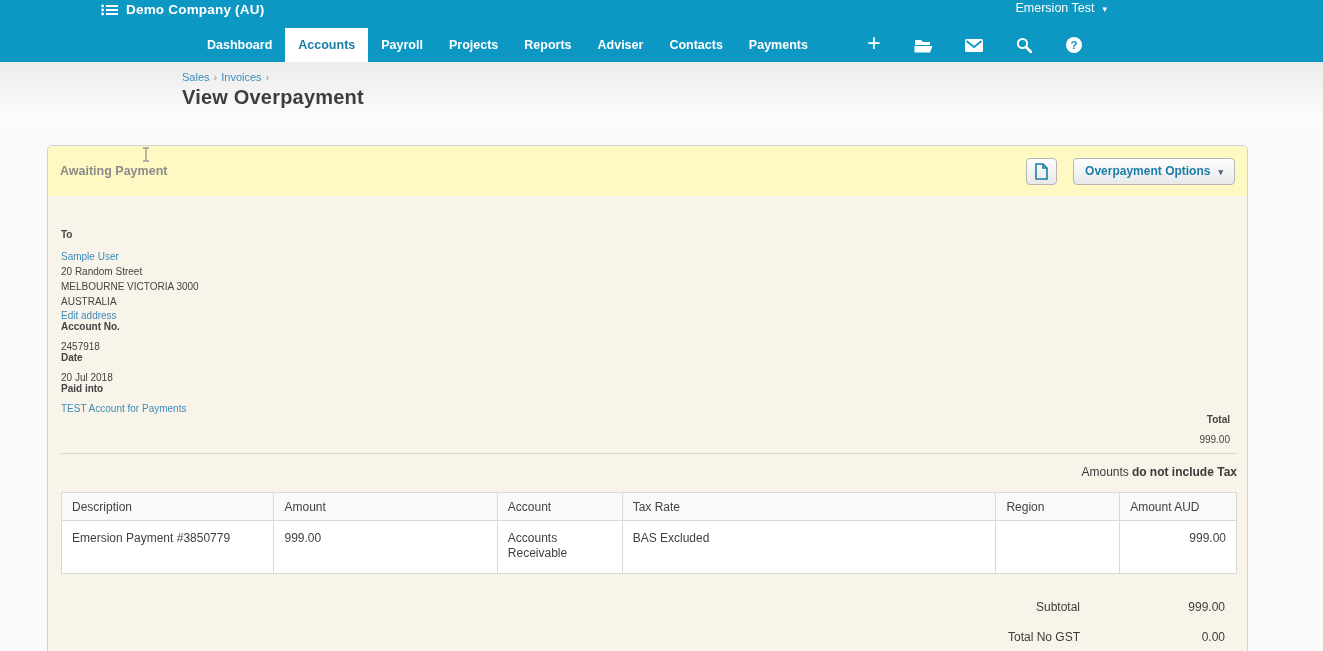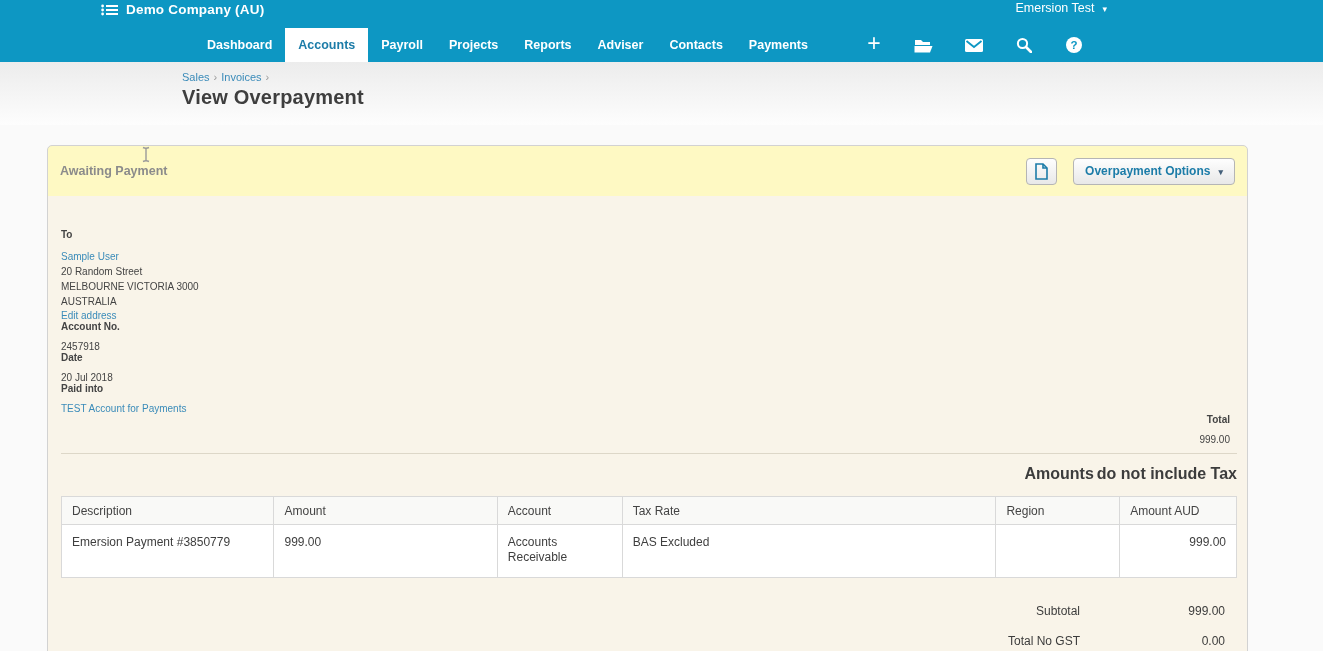--- a/index.html
+++ b/index.html
@@ -56,21 +56,21 @@
   .details { display:flex; font-size:10px;flex-direction:column; }
   .d-label { font-weight:bold; color:#444; margin-bottom:9px; }
   .col-to { width:175px; }
   .col-to .line { line-height:15px; }
   .col-account { width:83px; }
   .col-date { width:80px; }
   .col-total { margin-left:auto; text-align:right; padding-right:7px; }
   .edit-address { display:inline-block; margin-top:1px; }
 
   .separator { border-top:1px solid #ddd7c8; margin-top:8px; }
-  .tax-note { text-align:right; font-size:16px; color:#3c3c3c; margin-top:11px;font-weight:bold; }
+  .tax-note { text-align:right; font-size:12px; color:#3c3c3c; margin-top:11px; }
   .tax-note strong { margin-left:3px; }
 
   
   table.line-table { width:100%; border-collapse:collapse; margin-top:13px; }
   .line-table th { background:#f9f9f7; border:1px solid #d9d9d9; font-weight:normal; text-align:left;
                    font-size:12px; color:#444; height:28px; padding:0 10px; }
   .line-table td { background:#fff; border:1px solid #d9d9d9; font-size:12px; color:#3f3f3f;
                    padding:10px; height:53px; vertical-align:top; line-height:15px; }
   .num { text-align:right; }
 

